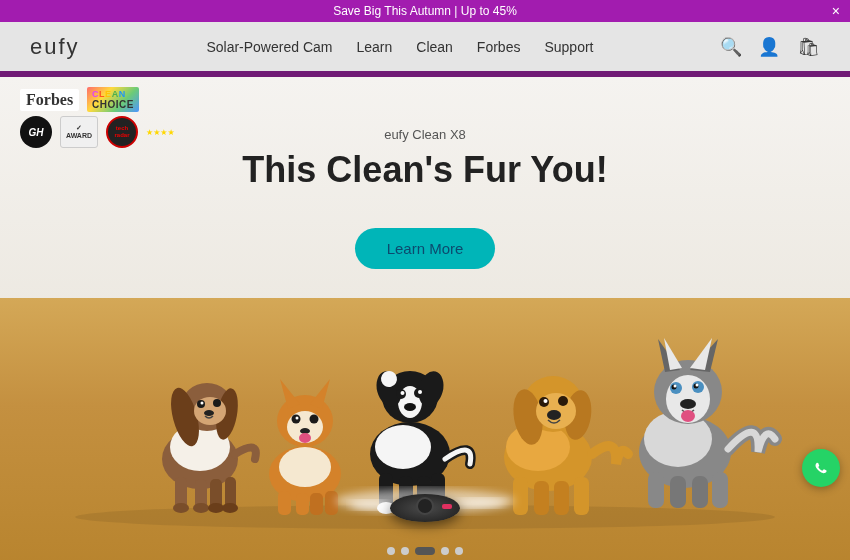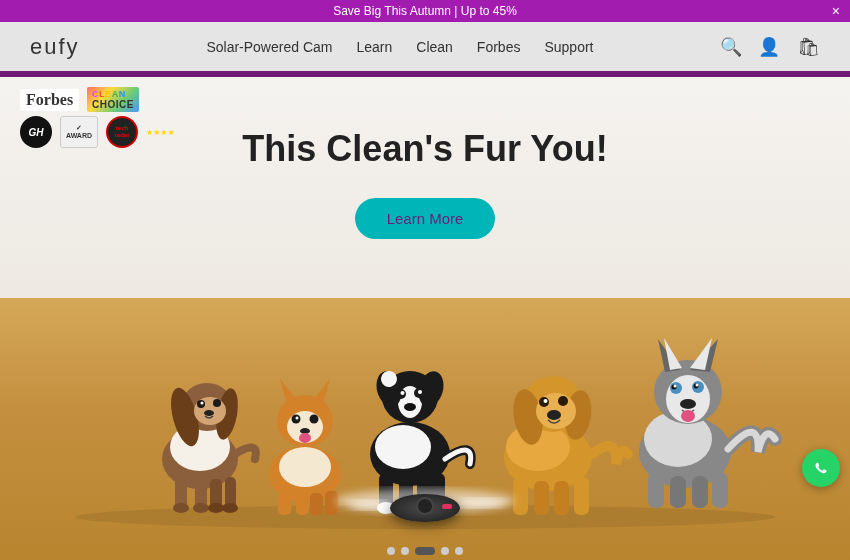--- a/index.html
+++ b/index.html
@@ -174,25 +174,25 @@
     #product-subtitle {
       font-size: 13px;
       color: #555;
       margin-bottom: 6px;
     }
     #hero-title {
       font-size: 36px;
       font-weight: 700;
       color: #222;
       line-height: 1.2;
-      margin-bottom: 28px;
+      margin-bottom: 37px;
     }
     #learn-more-btn {
       background: #00b5b8;
-      color: #701a75;
+      color: #0c4a6e;
       border: none;
       border-radius: 25px;
       padding: 12px 32px;
       font-size: 15px;
       cursor: pointer;
       font-weight: 500;
     }
 
     
     #robot {
@@ -333,20 +333,21 @@
       <div class="award-circle tech-circle">
         <span style="font-size:6px;font-weight:bold;color:#e00">tech<br>radar</span>
       </div>
       <div style="display:flex;flex-direction:column;gap:1px">
         <span style="color:#ffd700;font-size:8px">★★★★</span>
       </div>
     </div>
   </div>
 
   <div id="hero-text">
+    <div id="product-subtitle">eufy Clean X8</div>
     <h1 id="hero-title">This Clean's Fur You!</h1>
     <button id="learn-more-btn">Learn More</button>
   </div>
 
   <svg id="dogs-svg" viewBox="0 0 850 260" preserveAspectRatio="xMidYMax meet">
 
     <ellipse cx="425" cy="248" rx="350" ry="12" fill="rgba(0,0,0,0.08)"></ellipse>
 
     <g transform="translate(145, 30)">
 

